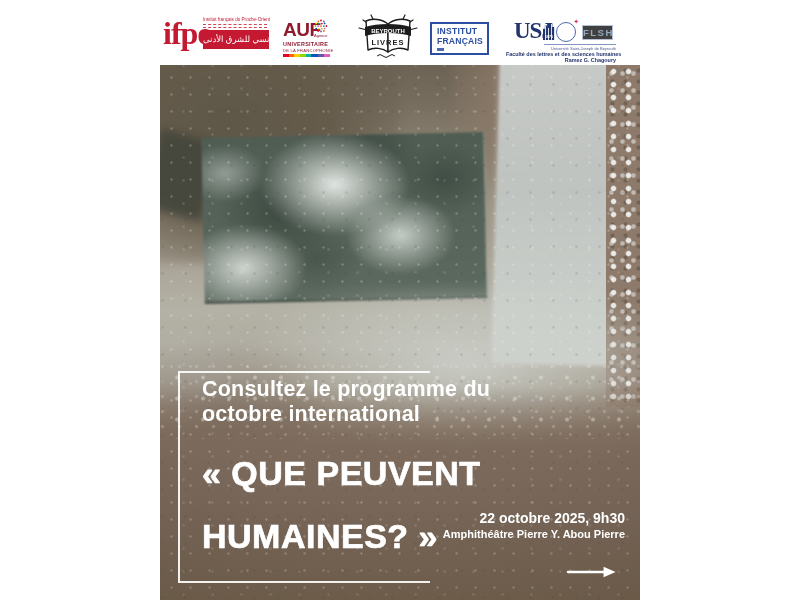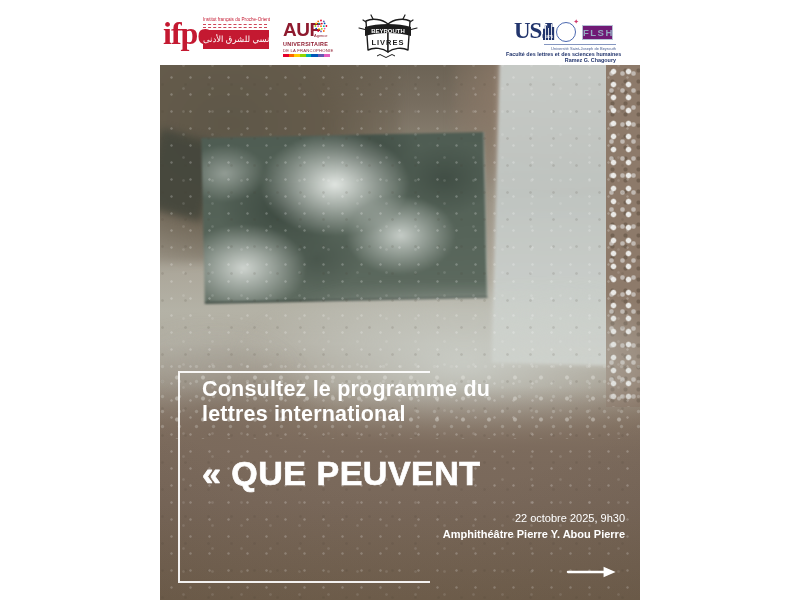--- a/index.html
+++ b/index.html
@@ -49,21 +49,21 @@
             font-size:23px;line-height:22px;letter-spacing:-1px;color:#22356d;}
   .usj-buildings{position:absolute;left:37px;top:4px;width:12px;height:16px;background-color:#22356d;
       background-image:repeating-linear-gradient(90deg,transparent 0 2px,rgba(255,255,255,.85) 2px 3px);
       clip-path:polygon(0 30%,15% 30%,15% 10%,35% 10%,35% 25%,55% 25%,55% 0,78% 0,78% 18%,100% 18%,100% 100%,0 100%);}
   .usj-year{position:absolute;left:0;bottom:1px;width:100%;text-align:center;color:#fff;
             font-size:3.5px;font-weight:bold;font-style:normal;}
   .usj-150{position:absolute;left:50px;top:2px;width:20px;height:20px;border:1.2px solid rgba(43,78,162,.85);
            border-radius:50%;text-align:center;}
   .usj-150-num{display:block;font-size:10px;line-height:18px;font-weight:bold;font-style:italic;color:#2b4ea2;padding-left:36px;}
   .usj-150-star{position:absolute;right:-4px;top:-5px;font-style:normal;font-size:7px;color:#cf3a6e;}
-  .usj-flsh{position:absolute;left:76px;top:5px;width:31px;height:15px;border:1px solid #b6c2d4;background:#701a75;
+  .usj-flsh{position:absolute;left:76px;top:5px;width:31px;height:15px;border:1px solid #b6c2d4;background:#404040;
             font-size:9.5px;line-height:13px;font-weight:bold;color:#94a9bf;letter-spacing:1.5px;text-align:center;}
   .usj-rule{position:absolute;right:36px;top:24px;width:72px;border-top:.6px solid #8496c0;}
   .usj-sub0{position:absolute;left:0;top:25.5px;width:110px;text-align:right;font-size:4px;color:#4a5f94;white-space:nowrap;}
   .usj-sub1{position:absolute;left:0;top:30.5px;width:110px;text-align:right;font-size:5.4px;font-weight:bold;
             color:#22356d;white-space:nowrap;}
   .usj-sub2{position:absolute;left:0;top:36.5px;width:110px;text-align:right;font-size:5.4px;font-weight:bold;
             color:#22356d;white-space:nowrap;}
 
   
   .photo{position:absolute;left:160px;top:65px;width:480px;height:535px;overflow:hidden;background:#8d7d6f;}
@@ -122,21 +122,21 @@
   
   .frame{position:absolute;left:18px;top:306px;width:252px;height:212px;
          border-left:2px solid rgba(255,255,255,.92);border-top:2px solid rgba(255,255,255,.92);
          border-bottom:2px solid rgba(255,255,255,.92);}
   .headline{position:absolute;left:42px;top:312px;color:#fff;}
   .intro{font-weight:bold;font-size:21.5px;line-height:25px;letter-spacing:.2px;white-space:nowrap;}
   .intro-block{margin-bottom:25px;}
   .big{font-weight:bold;font-size:34px;line-height:43px;letter-spacing:.5px;white-space:nowrap;margin-top:20px;
        -webkit-text-stroke:.7px #ffffff;}
   .event{position:absolute;right:15px;top:444px;text-align:right;color:#fff;}
-  .ev-date{font-weight:normal;font-size:11px;line-height:18px;white-space:nowrap;}
+  .ev-date{font-weight:bold;font-size:14px;line-height:18px;white-space:nowrap;}
   .ev-line{font-weight:bold;font-size:11px;line-height:14px;white-space:nowrap;}
   .arrow{position:absolute;left:406px;top:500px;width:52px;height:14px;cursor:pointer;}
 </style>
 </head>
 <body>
 
 <div class="stage">
 
   <header class="logo-strip">
 
@@ -182,20 +182,25 @@
     <svg class="lg-book" viewBox="0 0 62 50">
       <path d="M6 8 L12 12 M14 3 L17 9 M48 3 L45 9 M56 8 L50 12 M2 16 L10 18 M60 16 L52 18" stroke="#1c1c1c" stroke-width="1.2" fill="none" stroke-linecap="round"></path>
       <path d="M31 12 C25 7 15 6 9 9 L11 38 C17 35 26 36 31 40 Z" fill="#ffffff" stroke="#1c1c1c" stroke-width="1.4" stroke-linejoin="round"></path>
       <path d="M31 12 C37 7 47 6 53 9 L51 38 C45 35 36 36 31 40 Z" fill="#ffffff" stroke="#1c1c1c" stroke-width="1.4" stroke-linejoin="round"></path>
       <path d="M8 15 C20 11 42 11 54 15 L54 24 C42 20 20 20 8 24 Z" fill="#1c1c1c"></path>
       <text class="bk-t1" x="31" y="20.5">BEYROUTH</text>
       <text class="bk-t2" x="31" y="33">LIVRES</text>
       <path d="M20 44 q3 -3 6 0 q3 3 6 0 q3 -3 6 0" stroke="#1c1c1c" stroke-width="1" fill="none"></path>
     </svg>
 
+    <div class="lg-if">
+      <span class="if-l1">INSTITUT</span>
+      <span class="if-l2">FRANÇAIS</span>
+      <span class="if-mark"></span>
+    </div>
 
     <div class="lg-usj">
       <span class="usj-word">USJ</span>
       <span class="usj-buildings">
           <i class="usj-year">1875</i>
         </span>
       <span class="usj-150">
         <b class="usj-150-num">150</b>
         <i class="usj-150-star">✦</i>
       </span>
@@ -221,23 +226,24 @@
     <div class="ph ph-brown-bottom"></div>
     <div class="ph ph-debris"></div>
     <div class="ph ph-speck"></div>
     <div class="ph ph-vignette"></div>
 
     <div class="frame"></div>
 
     <div class="headline">
       <div class="intro-block">
         <div class="intro">Consultez le programme du</div>
-        <div class="intro">lettres international</div>
+        <div class="intro">octobre international</div>
       </div>
       <div class="big">« QUE PEUVENT</div>
+      <div class="big">HUMAINES? »</div>
     </div>
 
     <div class="event">
       <div class="ev-date">22 octobre 2025, 9h30</div>
       <div class="ev-line">Amphithéâtre Pierre Y. Abou Pierre</div>
     </div>
 
     <svg class="arrow" viewBox="0 0 54 14">
       <path d="M2 7 H45" stroke="#ffffff" stroke-width="2.4" stroke-linecap="round" fill="none"></path>
       <path d="M39 1.5 L51.5 7 L39 12.5 Z" fill="#ffffff"></path>

